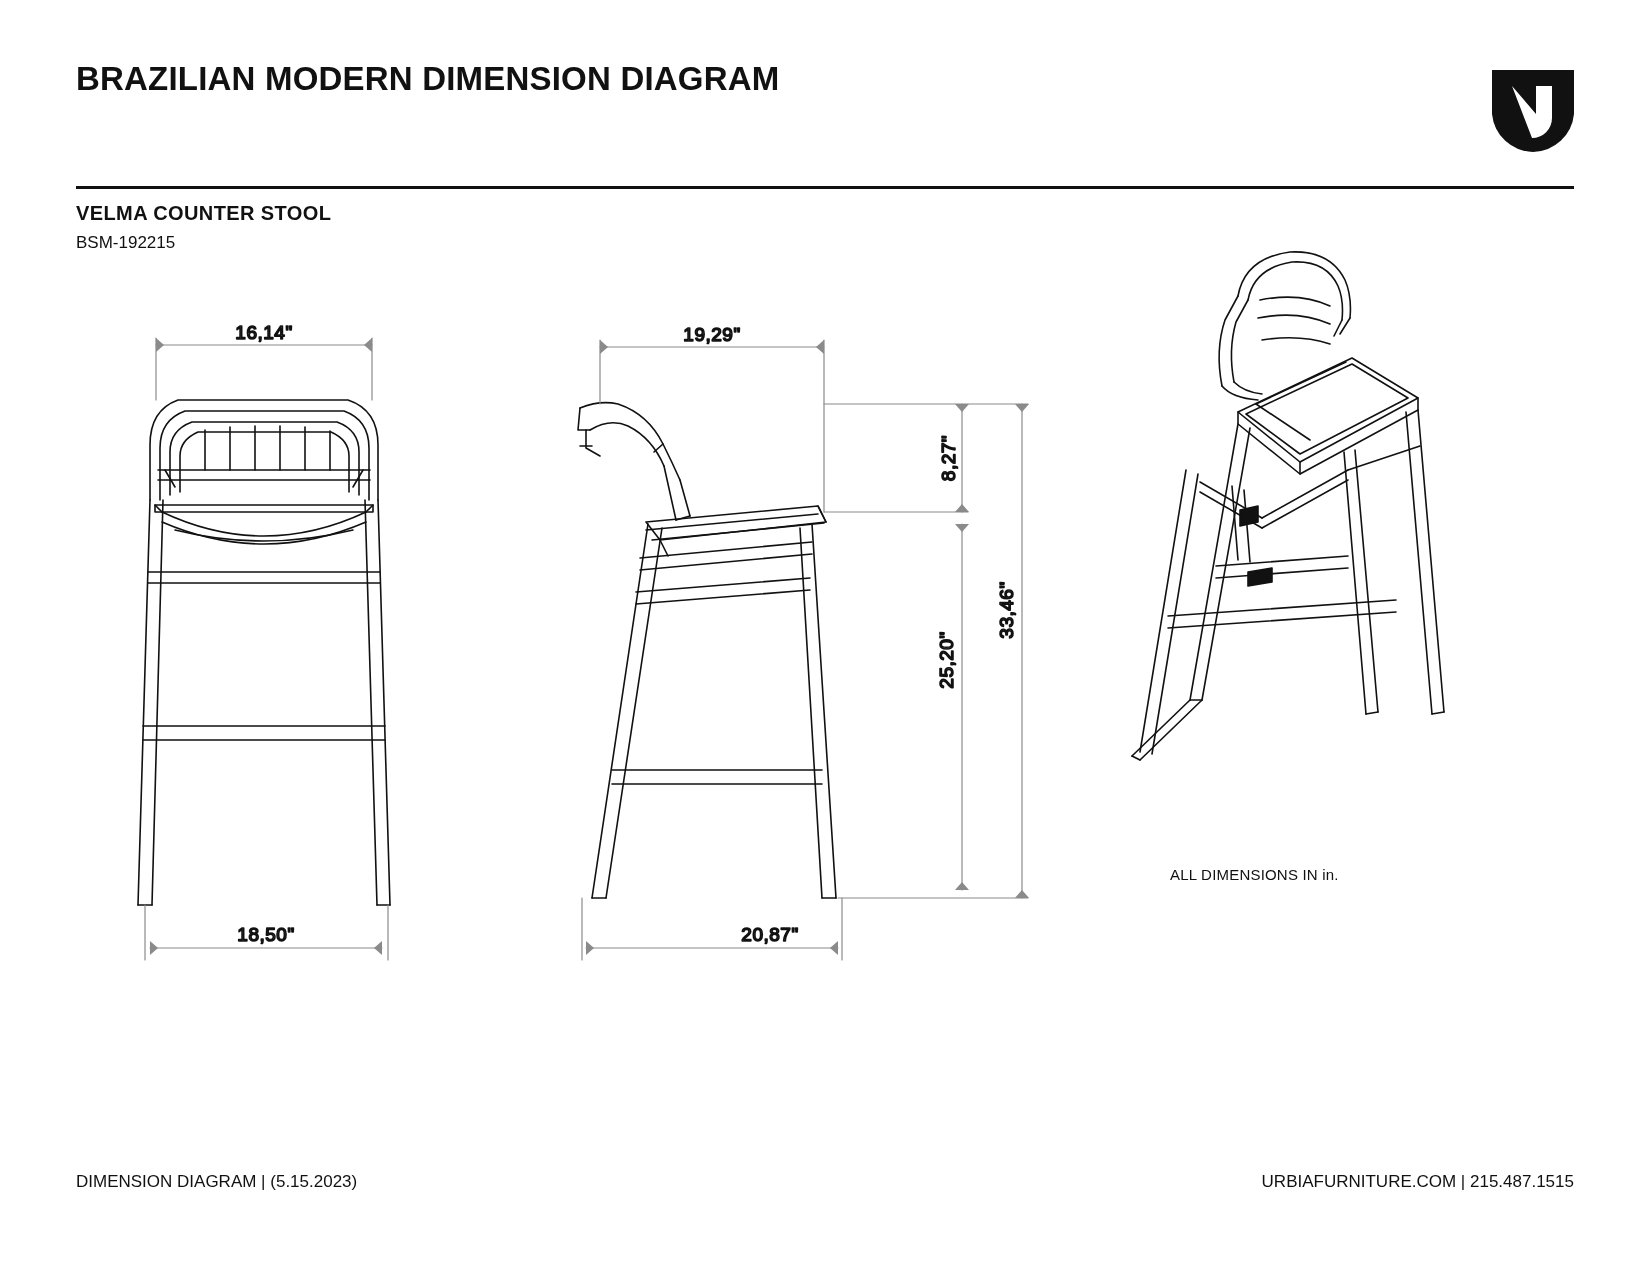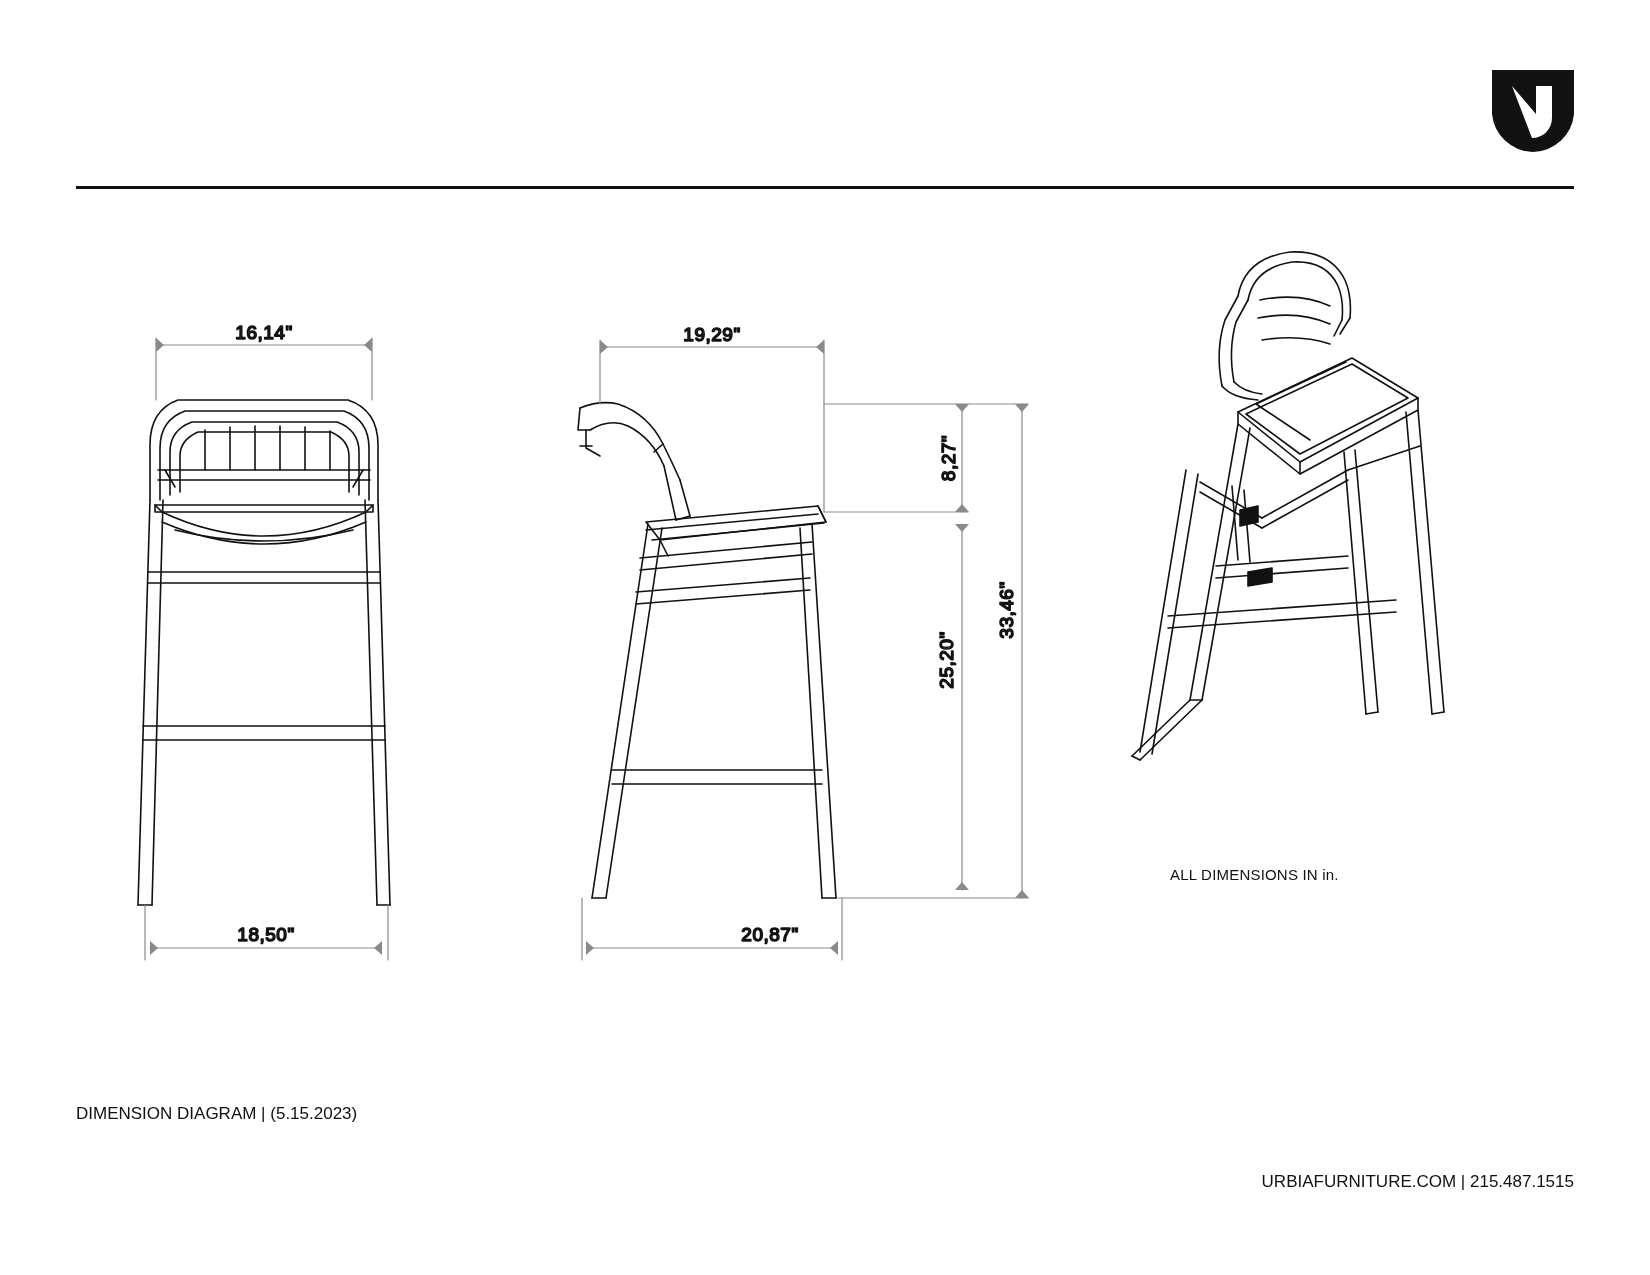--- a/index.html
+++ b/index.html
@@ -91,21 +91,21 @@
     top: 866px;
     font-size: 15px;
     letter-spacing: 0.2px;
     color: #111;
   }
 
   
   .footer-left {
     position: absolute;
     left: 76px;
-    top: 1104px;
+    top: 1172px;
     font-size: 17px;
     color: #111;
   }
   .footer-right {
     position: absolute;
     right: 76px;
     top: 1172px;
     font-size: 17px;
     color: #111;
     text-align: left;
@@ -116,28 +116,33 @@
     font-family: "Liberation Sans", sans-serif;
     letter-spacing: 0.5px;
   }
 </style>
 </head>
 <body>
 
 <div class="page">
 
   <div class="header">
+    <div class="title">BRAZILIAN MODERN DIMENSION DIAGRAM</div>
     <svg class="logo" viewBox="0 0 86 86">
       <path d="M2 2 H84 V46 A42 42 0 0 1 43 84 A42 42 0 0 1 2 46 Z" fill="#111111"></path>
       <path d="M22 18 L46 46 L46 18 L62 18 L62 50 A20 20 0 0 1 42 70 Z" fill="#ffffff"></path>
     </svg>
   </div>
 
   <div class="rule"></div>
 
+  <div class="product">
+    <div class="product-name">VELMA COUNTER STOOL</div>
+    <div class="product-sku">BSM-192215</div>
+  </div>
 
   <svg class="drawing" viewBox="0 0 1650 1275">
     <g fill="none" stroke="#111111" stroke-width="1.6" stroke-linejoin="round" stroke-linecap="round">
 
       <g>
 
         <path d="M150 500 L150 445 Q150 410 178 400 L348 400 Q378 410 378 445 L378 500"></path>
         <path d="M160 500 L160 448 Q160 420 185 411 L344 411 Q369 420 369 448 L369 500"></path>
 
         <path d="M170 495 L170 452 Q170 430 192 422 L337 422 Q359 430 359 452 L359 495"></path>

